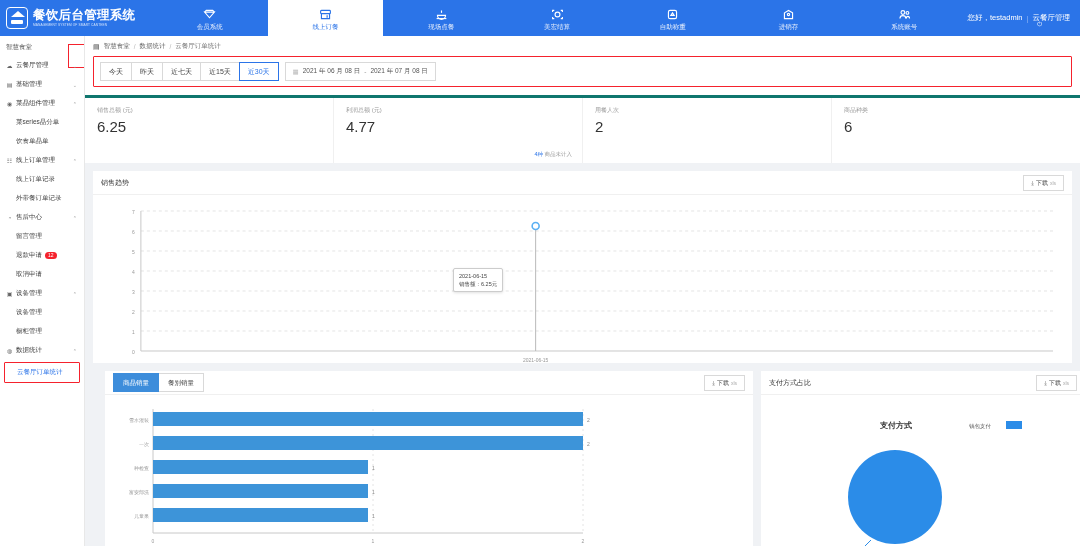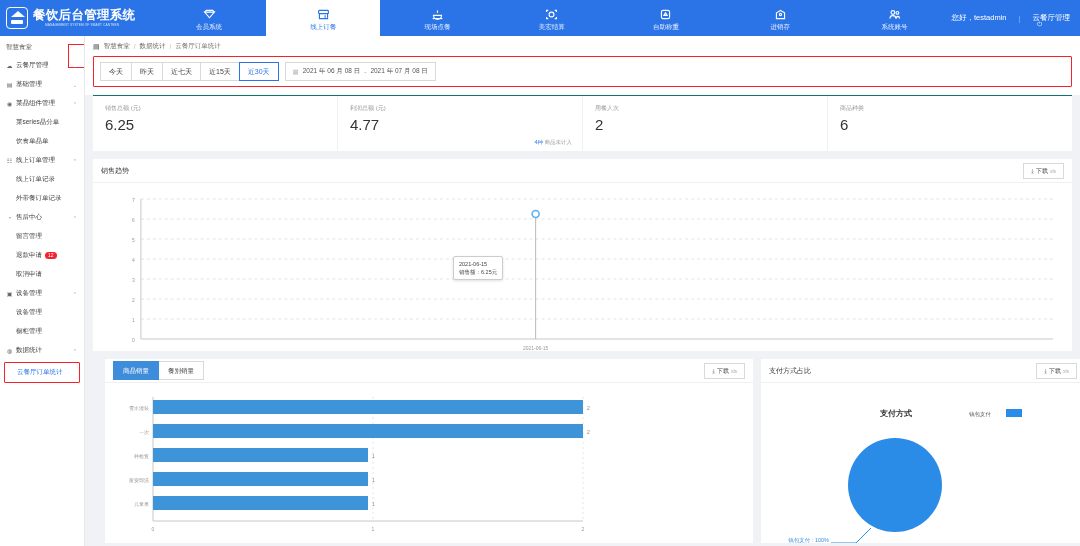--- a/index.html
+++ b/index.html
@@ -33,39 +33,39 @@
     content: ""; position: absolute; top: 3px; left: 3.5px;
     width: 0; height: 0;
     border-left: 7.5px solid transparent;
     border-right: 7.5px solid transparent;
     border-bottom: 6px solid #fff;
   }
   .brand-logo-bar {
     position: absolute; bottom: 4px; left: 4px;
     width: 12px; height: 4px; background: #fff; border-radius: 1px;
   }
-  .brand-text { display: flex; flex-direction: column; justify-content: center; align-items: center; }
+  .brand-text { display: flex; flex-direction: column; justify-content: center; }
   .brand-cn { color: #fff; font-size: 12.5px; font-weight: bold; letter-spacing: .3px; line-height: 13px; }
   .brand-en { color: #cfe0fb; font-size: 3.4px; letter-spacing: .1px; line-height: 6px; transform: scale(.95); transform-origin: left center; white-space: nowrap; }
 
   .navitems { display: flex; align-items: stretch; flex: 1; }
   .navitem {
     flex: 1; display: flex; flex-direction: column;
     align-items: center; justify-content: center; gap: 1px;
     color: #e6eefc; font-size: 6.5px; cursor: pointer;
     position: relative; padding-top: 2px;
   }
   .navitem .nvicon { width: 16px; height: 15px; display: flex; align-items: center; justify-content: center; }
   .navitem.active { background: #fff; color: #2b74e8; }
   .navitem.active .nvicon svg { stroke: #2b74e8; }
   .navitem svg { stroke: #ffffff; fill: none; stroke-width: 1.4; }
 
   .userbox {
     display: flex; align-items: center; justify-content: flex-end;
-    gap: 12px; padding-right: 10px; min-width: 118px;
+    gap: 4px; padding-right: 10px; min-width: 118px;
     color: #fff; font-size: 7.5px; position: relative;
   }
   .userbox .divider { color: #90b6f3; }
   .userbox .logout { cursor: pointer; }
   .logout-ico { position: absolute; right: 38px; top: 21px; font-size: 6px; color: #fff; }
 
   
   .body { display: flex; height: 510px; }
 
   
@@ -131,22 +131,22 @@
   .daterange {
     margin-left: 6px; border: 1px solid #d9d9d9; background: #fff;
     display: flex; align-items: center; gap: 4px;
     padding: 4px 7px; font-size: 6.5px; color: #555; cursor: pointer;
   }
   .cal-ico { color: #bbb; font-size: 6.5px; }
   .dr-sep { color: #999; }
 
   
   .statrow {
-    display: flex; background: #fff; margin: 0 8px; height: 56px;
-    border-top: 1px solid #0f766e;
+    display: flex; background: #fff; margin: 0 0; height: 68px;
+    border-top: 3px solid #0f766e;
   }
   .statcard {
     flex: 1; padding: 8px 0 0 12px; position: relative;
     border-right: 1px solid #f0f0f0;
   }
   .statcard:last-child { border-right: none; }
   .stat-label { font-size: 6px; color: #999; margin-bottom: 3px; }
   .stat-value { font-size: 15px; color: #333; font-weight: 400; line-height: 18px; }
   .stat-note {
     position: absolute; right: 10px; bottom: 5px;

